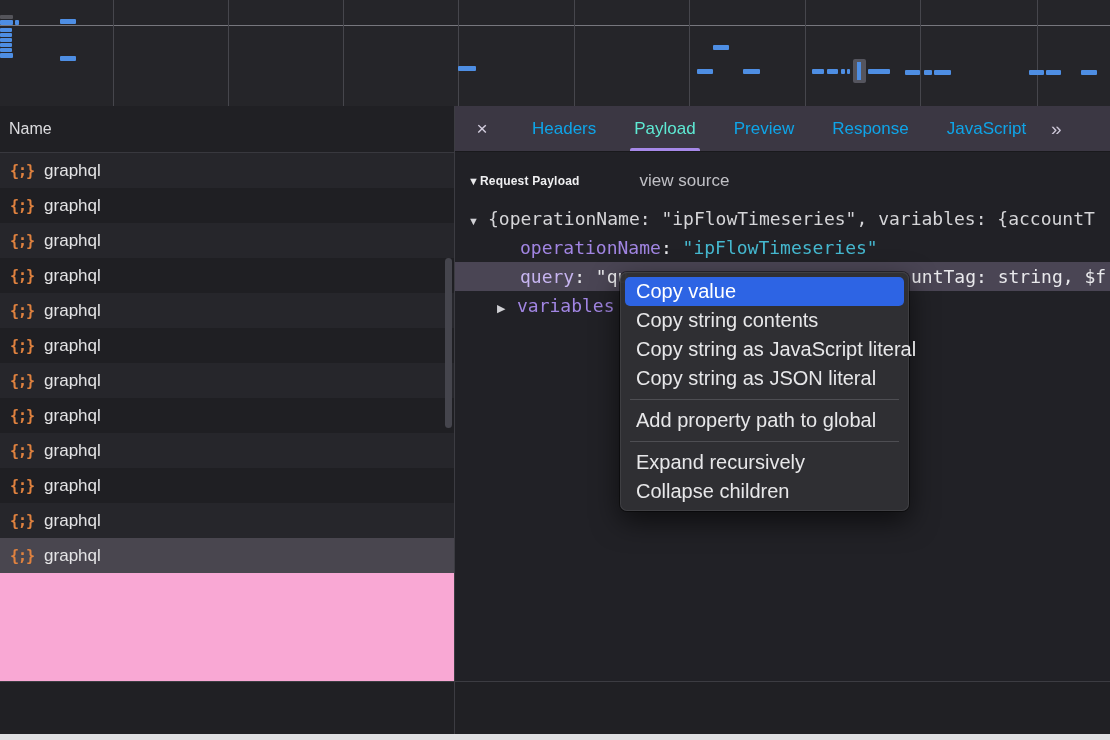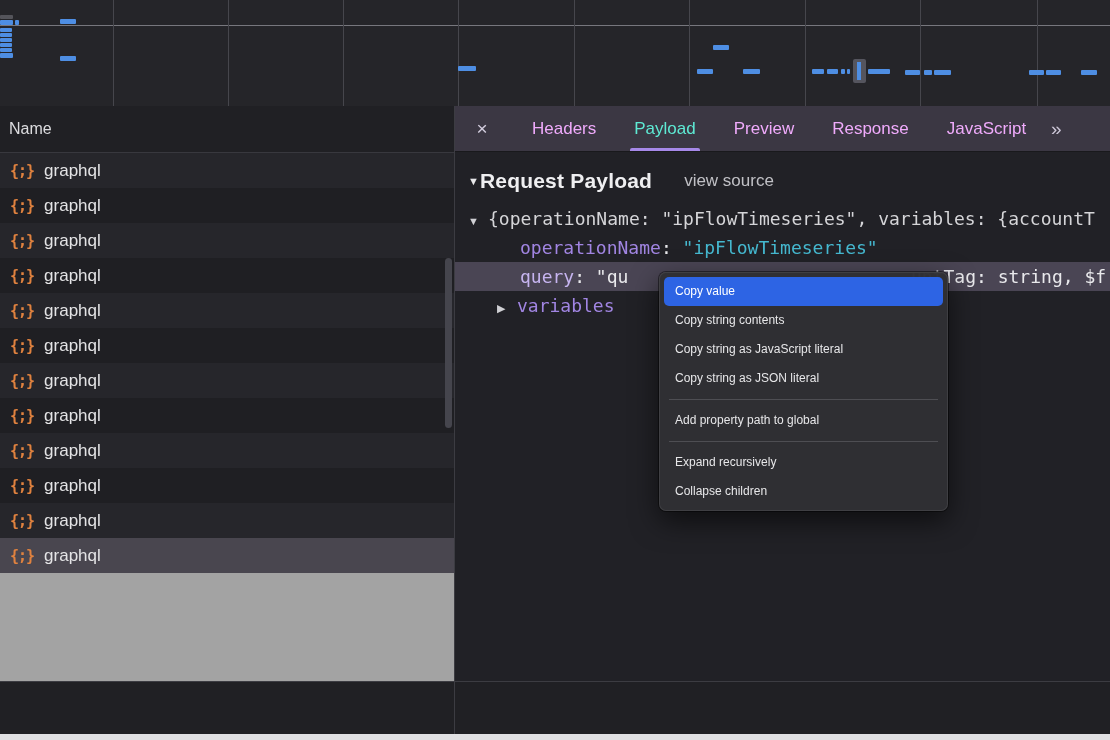--- a/index.html
+++ b/index.html
@@ -9,48 +9,48 @@
   
   .overview{position:absolute;left:0;top:0;width:1110px;height:106px;background:#252529;border-bottom:1px solid #3c3c42;}
   .vgrid{position:absolute;top:0;width:1px;height:106px;background:#46464c;}
   .hline{position:absolute;left:0;top:25px;width:1110px;height:1px;background:#77777d;}
   .bar{position:absolute;border-radius:1px;}
   .sel-box{position:absolute;background:#55555e;border-radius:2px;}
   .sel-box .inner{position:absolute;}
 
   
   .main{position:absolute;left:0;top:106px;width:1110px;height:575px;display:flex;}
-  .left{position:relative;width:455px;height:100%;background:#a3a3a3;border-right:1px solid #3c3c42;box-sizing:border-box;}
+  .left{position:relative;width:455px;height:100%;background:#f9a8d4;border-right:1px solid #3c3c42;box-sizing:border-box;}
   .right{position:relative;width:655px;height:100%;background:#212126;}
 
   
   .list-header{height:46px;line-height:46px;padding-left:9px;color:#dcdcdf;font-size:16px;
                border-bottom:1px solid #38383e;background:#202024;}
   .req-row{height:35px;display:flex;align-items:center;padding-left:10px;color:#e4e4e6;font-size:17px;}
   .req-row.odd{background:#26262b;}
   .req-row.even{background:#1f1f23;}
   .req-row.selected{background:#49464f;}
   .json-icon{font-family:"DejaVu Sans Mono",monospace;font-weight:bold;color:#e0823f;font-size:15px;margin-right:10px;letter-spacing:-1px;}
   .scroll-thumb{position:absolute;right:2px;top:152px;width:7px;height:170px;background:#45454d;border-radius:4px;}
 
   
   .tabbar{position:relative;height:46px;background:#3b3743;display:flex;align-items:center;border-bottom:1px solid #19191c;box-sizing:border-box;}
   .close-x{color:#d3cdde;font-size:19px;width:22px;text-align:center;margin:0 20px 0 16px;cursor:default;}
   .tabs{display:flex;height:100%;}
-  .tab{position:relative;display:flex;align-items:center;height:100%;margin:0 19px;color:#f0abfc;font-size:17px;}
+  .tab{position:relative;display:flex;align-items:center;height:100%;margin:0 19px;color:#0ea5e9;font-size:17px;}
   .tab.selected{color:#5eead4;}
   .tab.selected .tab-underline{position:absolute;left:-4px;right:-4px;bottom:0;height:3px;background:#a688e8;border-radius:2px 2px 0 0;}
   .overflow-btn{margin-left:6px;color:#cdc7d8;font-size:19px;letter-spacing:-2px;}
 
   
   .payload{position:relative;padding-top:12px;}
   .ptitle-row{display:flex;align-items:center;height:34px;padding-left:13px;color:#efeff1;}
   .tri{font-size:11px;color:#e8e8ea;margin-right:1px;}
-  .ptitle{font-size:21px;font-weight:bold;letter-spacing:.2px;}
-  .vsrc{margin-left:32px;font-size:17px;color:#c0c0c5;}
+  .ptitle{font-size:12px;font-weight:bold;letter-spacing:.2px;}
+  .vsrc{margin-left:60px;font-size:17px;color:#c0c0c5;}
   .tree{position:relative;margin-top:6px;font-family:"DejaVu Sans Mono",monospace;font-size:18px;}
   .trow{position:relative;height:29px;line-height:29px;white-space:nowrap;overflow:hidden;}
   .trow .expander{display:inline-block;width:20px;font-size:11px;color:#d0d0d4;font-family:"Liberation Sans",sans-serif;}
   .trow.summary{padding-left:13px;color:#d5d5d8;}
   .trow.kv{padding-left:65px;}
   .trow.vars{padding-left:42px;}
   .key{color:#a185e2;}
   .key.lite{color:#c6b4ef;}
   .str{color:#45b8cf;}
   .plain{color:#e9e9ec;}
@@ -61,21 +61,21 @@
 
   
   .footer{position:absolute;left:0;top:681px;width:1110px;height:53px;background:#202024;border-top:1px solid #3c3c42;box-sizing:border-box;}
   .footer .vdiv{position:absolute;left:454px;top:0;width:1px;height:53px;background:#3c3c42;}
   .bottom-strip{position:absolute;left:0;top:734px;width:1110px;height:6px;background:#e0e0e2;}
 
   
   .context-menu{position:absolute;left:620px;top:272px;width:289px;box-sizing:border-box;
       background:rgba(48,48,52,0.98);border-radius:7px;padding:5px 0;
       box-shadow:0 10px 28px rgba(0,0,0,.6),0 0 0 1px rgba(0,0,0,.45),inset 0 0 0 1px rgba(255,255,255,.08);
-      font-size:12px;color:#e7e7e9;margin-left:39px;}
+      font-size:20px;color:#e7e7e9;}
   .menu-item{height:29px;line-height:29px;padding:0 16px;white-space:nowrap;}
   .menu-item.highlighted{background:#2d64e4;margin:0 5px;padding:0 11px;border-radius:5px;color:#ffffff;}
   .menu-sep{height:1px;background:#4e4e53;margin:6px 10px;}
 </style>
 </head>
 <body>
 
 <div id="app">
 
   <div class="overview" id="overview">

